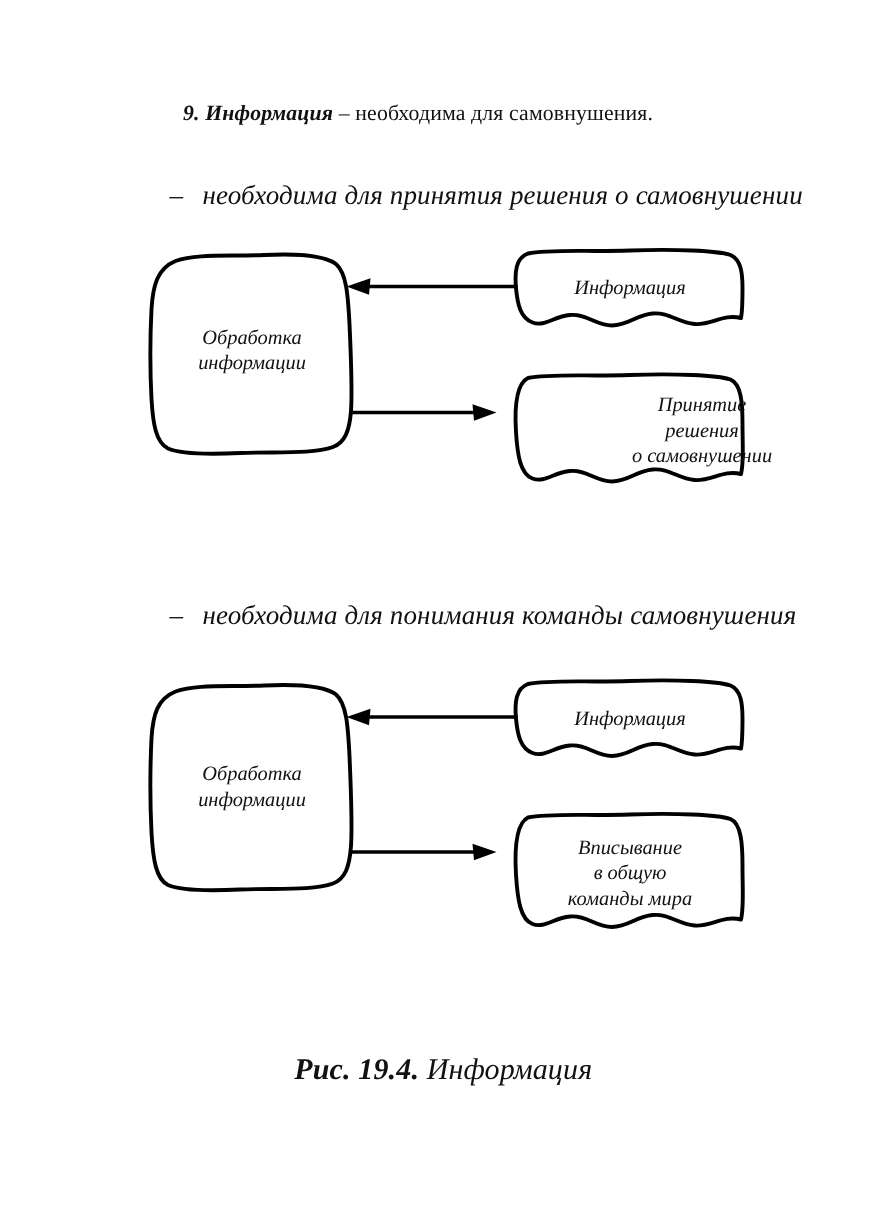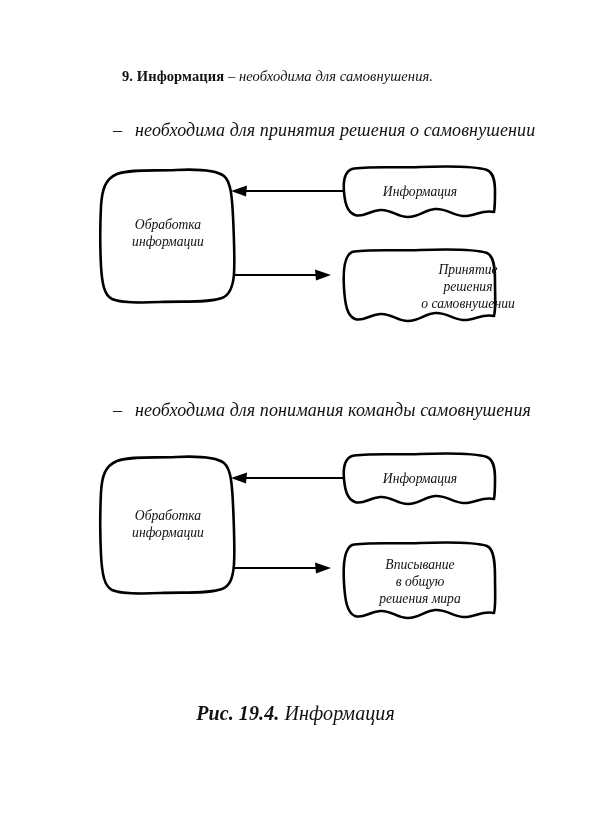--- a/index.html
+++ b/index.html
@@ -28,23 +28,23 @@
     position: absolute;
     left: 122px;
     top: 66px;
     font-size: 14.5px;
     line-height: 20px;
     white-space: nowrap;
     letter-spacing: 0.1px;
   }
   .heading .h-strong {
     font-weight: bold;
+    font-style: italic;
   }
   .heading .h-rest {
-    font-style: italic;
     font-weight: normal;
   }
 
   .bullet-line {
     position: absolute;
     font-style: italic;
     font-size: 18px;
     line-height: 20px;
     white-space: nowrap;
     letter-spacing: 0.1px;
@@ -237,19 +237,19 @@
   <div class="box-label" id="label-info-1">Информация</div>
   <div class="box-label" id="label-decision-1">Принятие
 решения
 о самовнушении</div>
 
   <div class="box-label" id="label-process-2">Обработка
 информации</div>
   <div class="box-label" id="label-info-2">Информация</div>
   <div class="box-label" id="label-fit-2">Вписывание
 в общую
-решения мира</div>
+команды мира</div>
 
   <div class="caption">
     <span class="cap-strong">Рис. 19.4.</span><span class="cap-rest"> Информация</span>
   </div>
 
 </div>
 
 </body></html>

